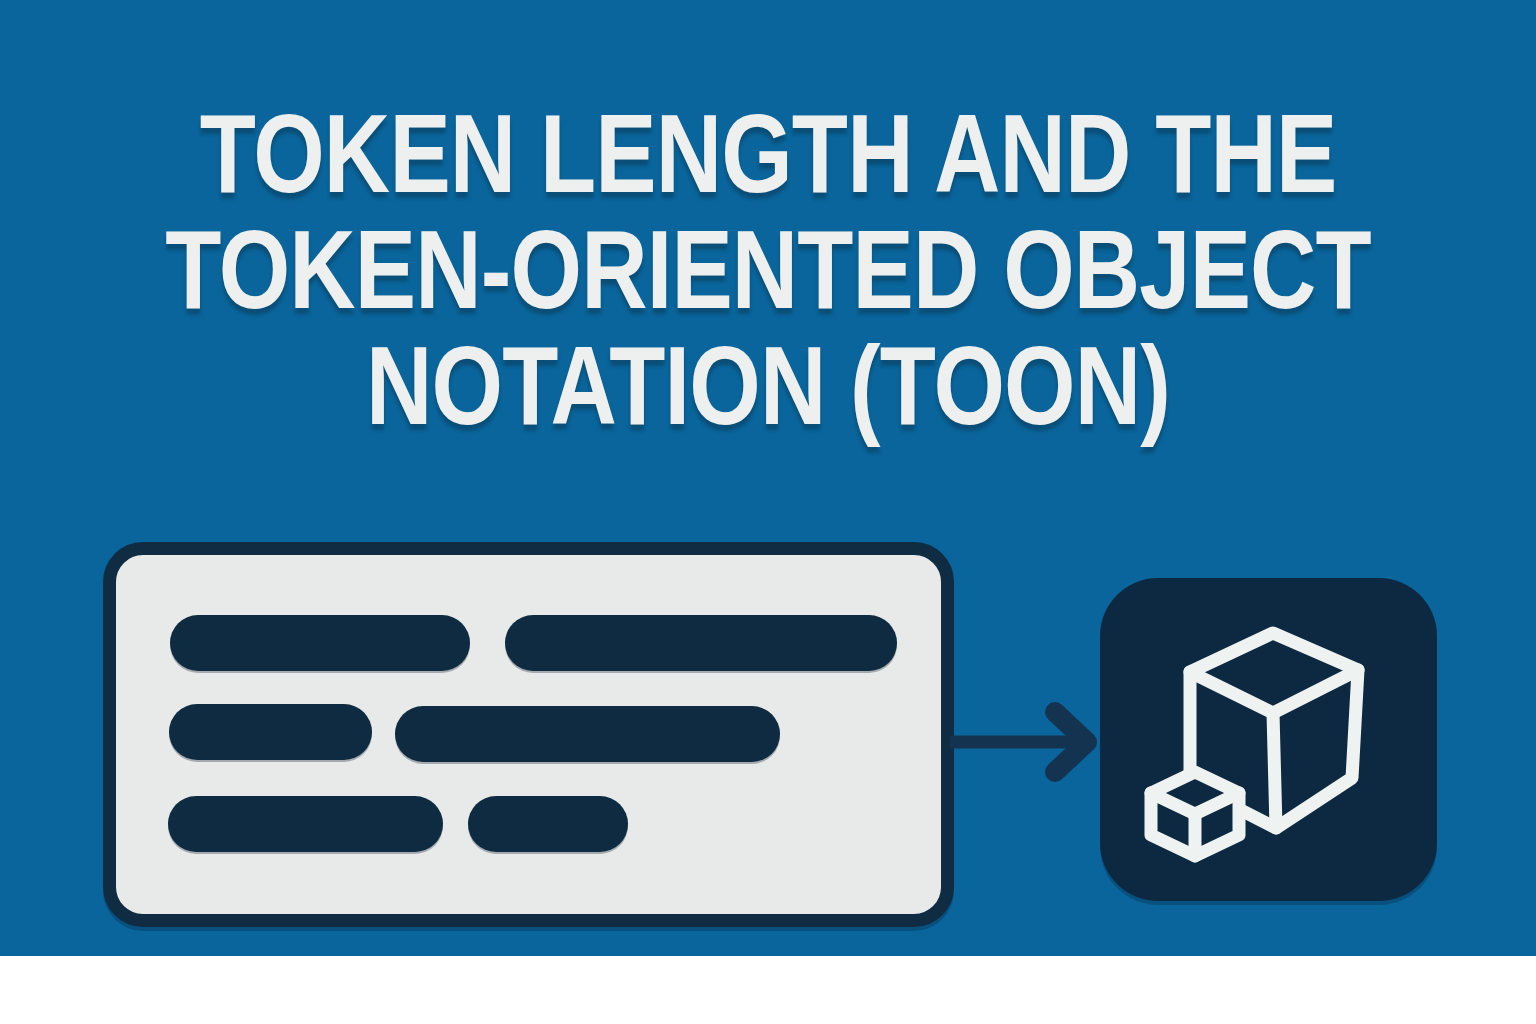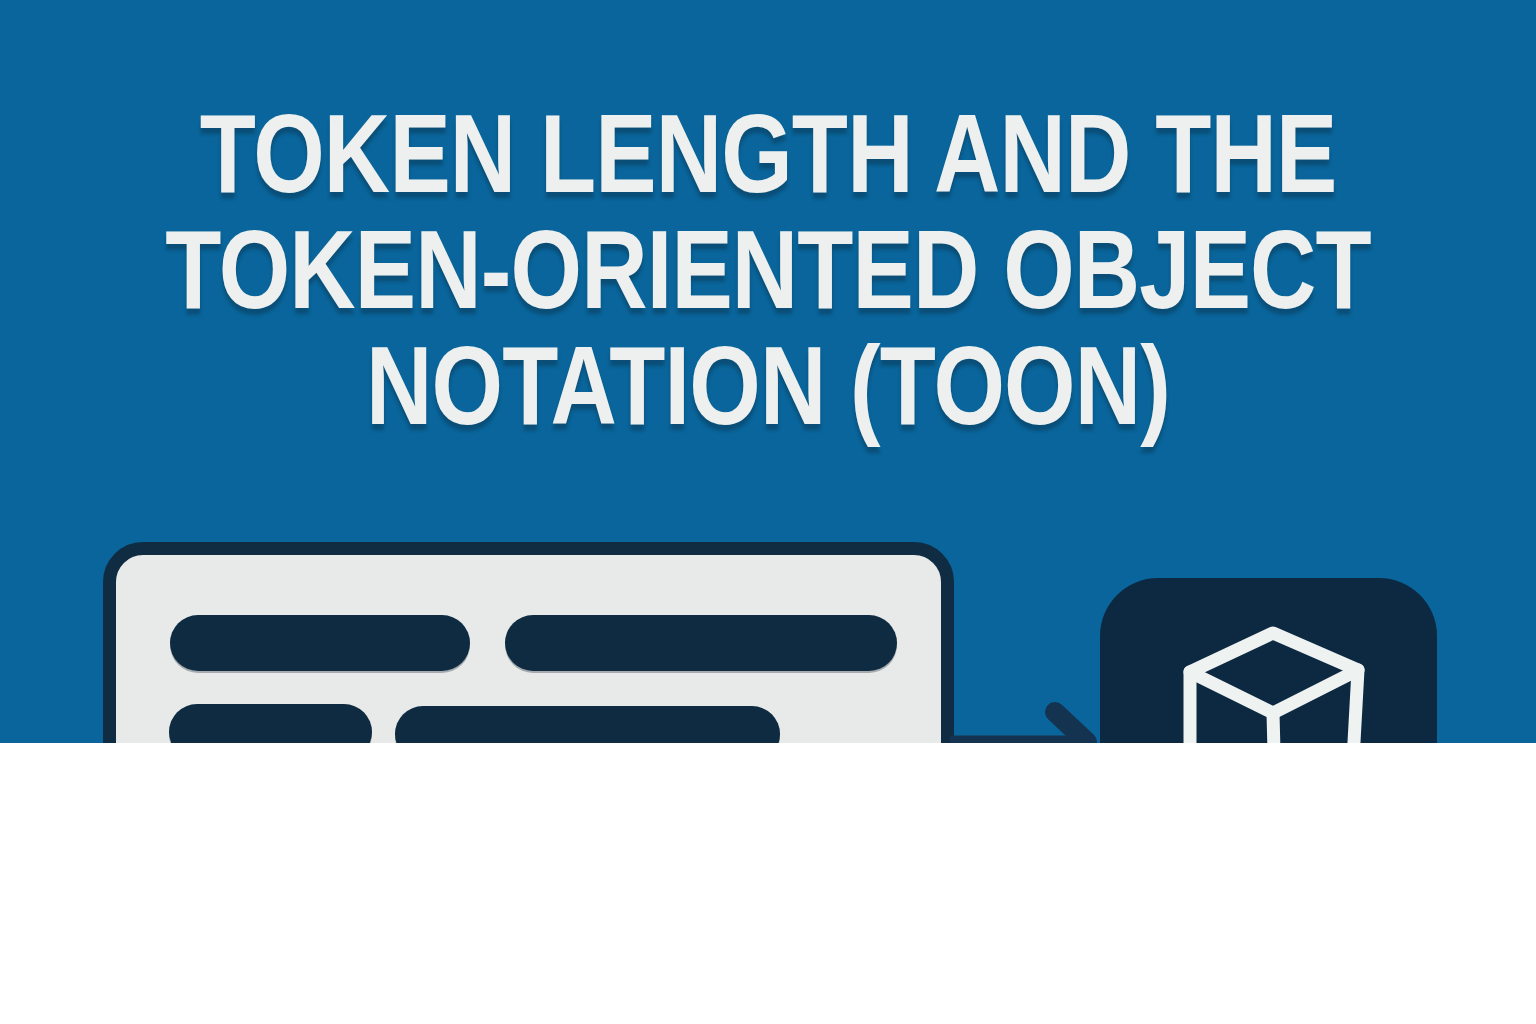--- a/index.html
+++ b/index.html
@@ -1,21 +1,21 @@
 <!DOCTYPE html>
 <html style="--background: #09659b; --title_text: #edf0ee; --card_fill: #e8eae9; --card_border: #0f2c42; --token_bar: #0e2b41; --arrow: #143351; --icon_tile: #0d2942; --icon_stroke: #eef2f0;"><head>
 <meta charset="utf-8">
 <style>
   html, body { margin: 0; padding: 0; }
   body { font-family: "Liberation Sans", sans-serif; }
 
   .stage {
     position: relative;
     width: 1536px;
-    height: 743px;
+    height: 956px;
     overflow: hidden;
     background: var(--background, #09659b);
   }
 
   
   .title {
     position: absolute;
     top: 96px;
     left: 0;
     right: 0;

